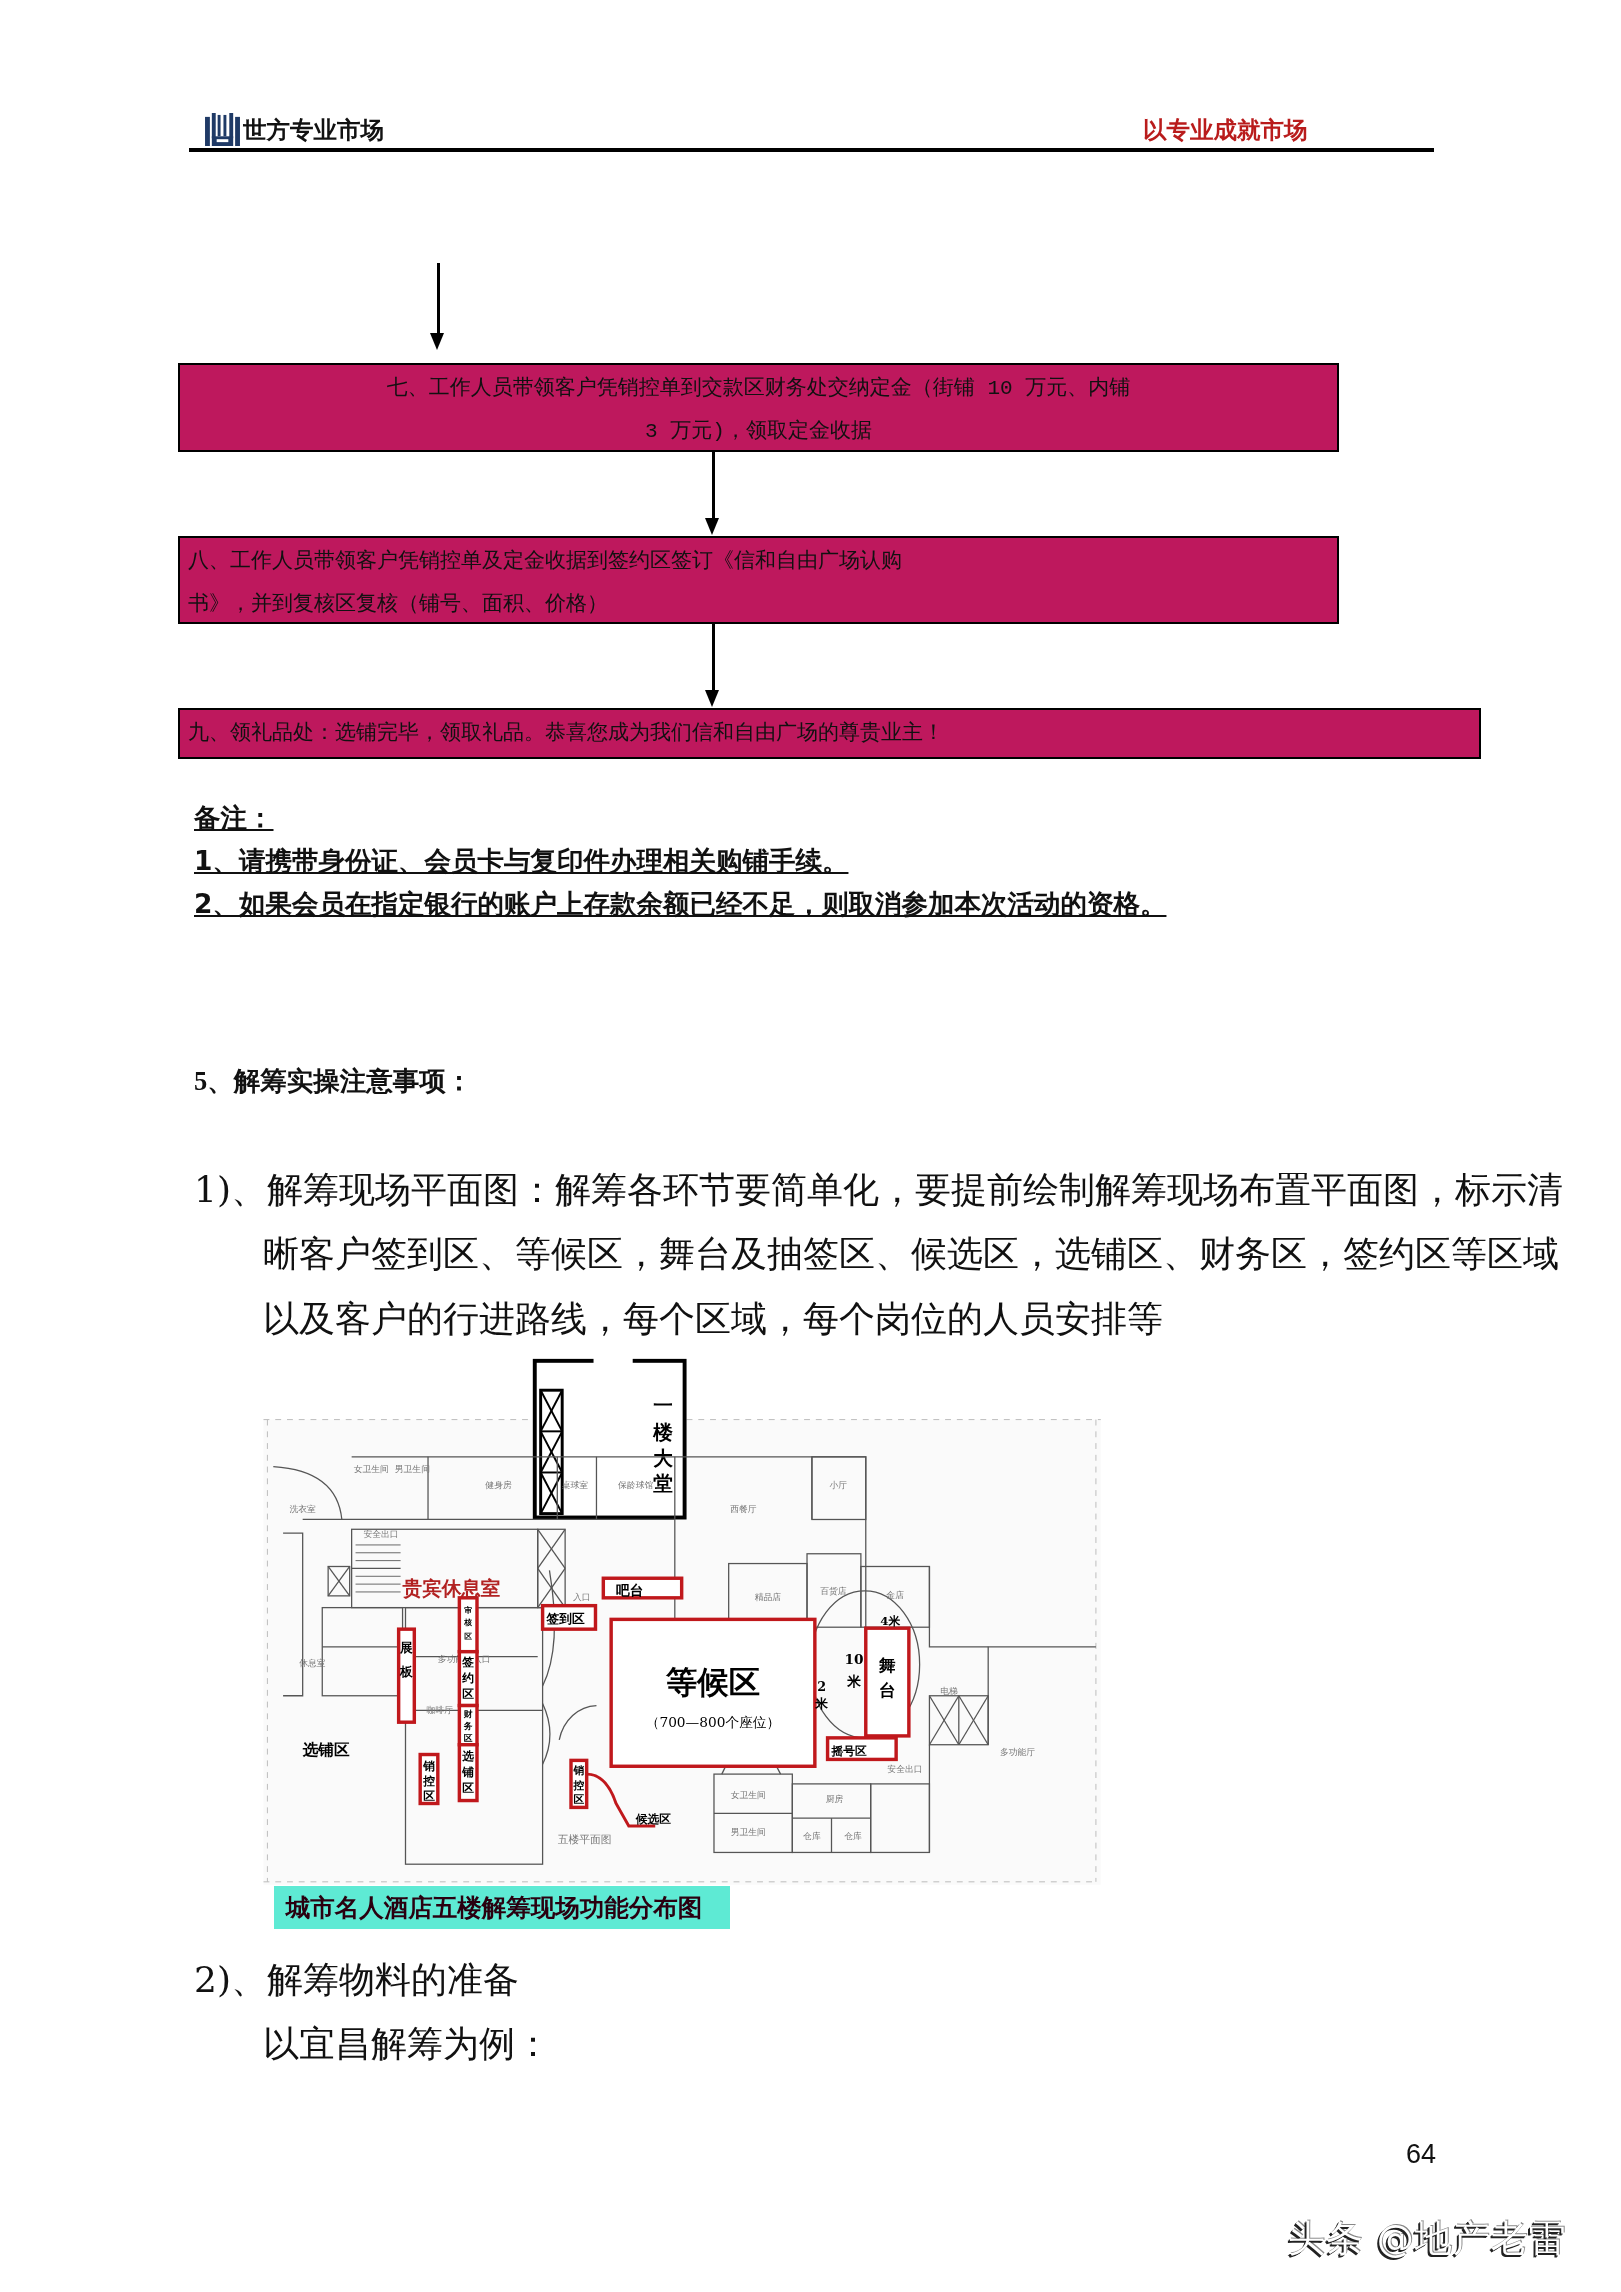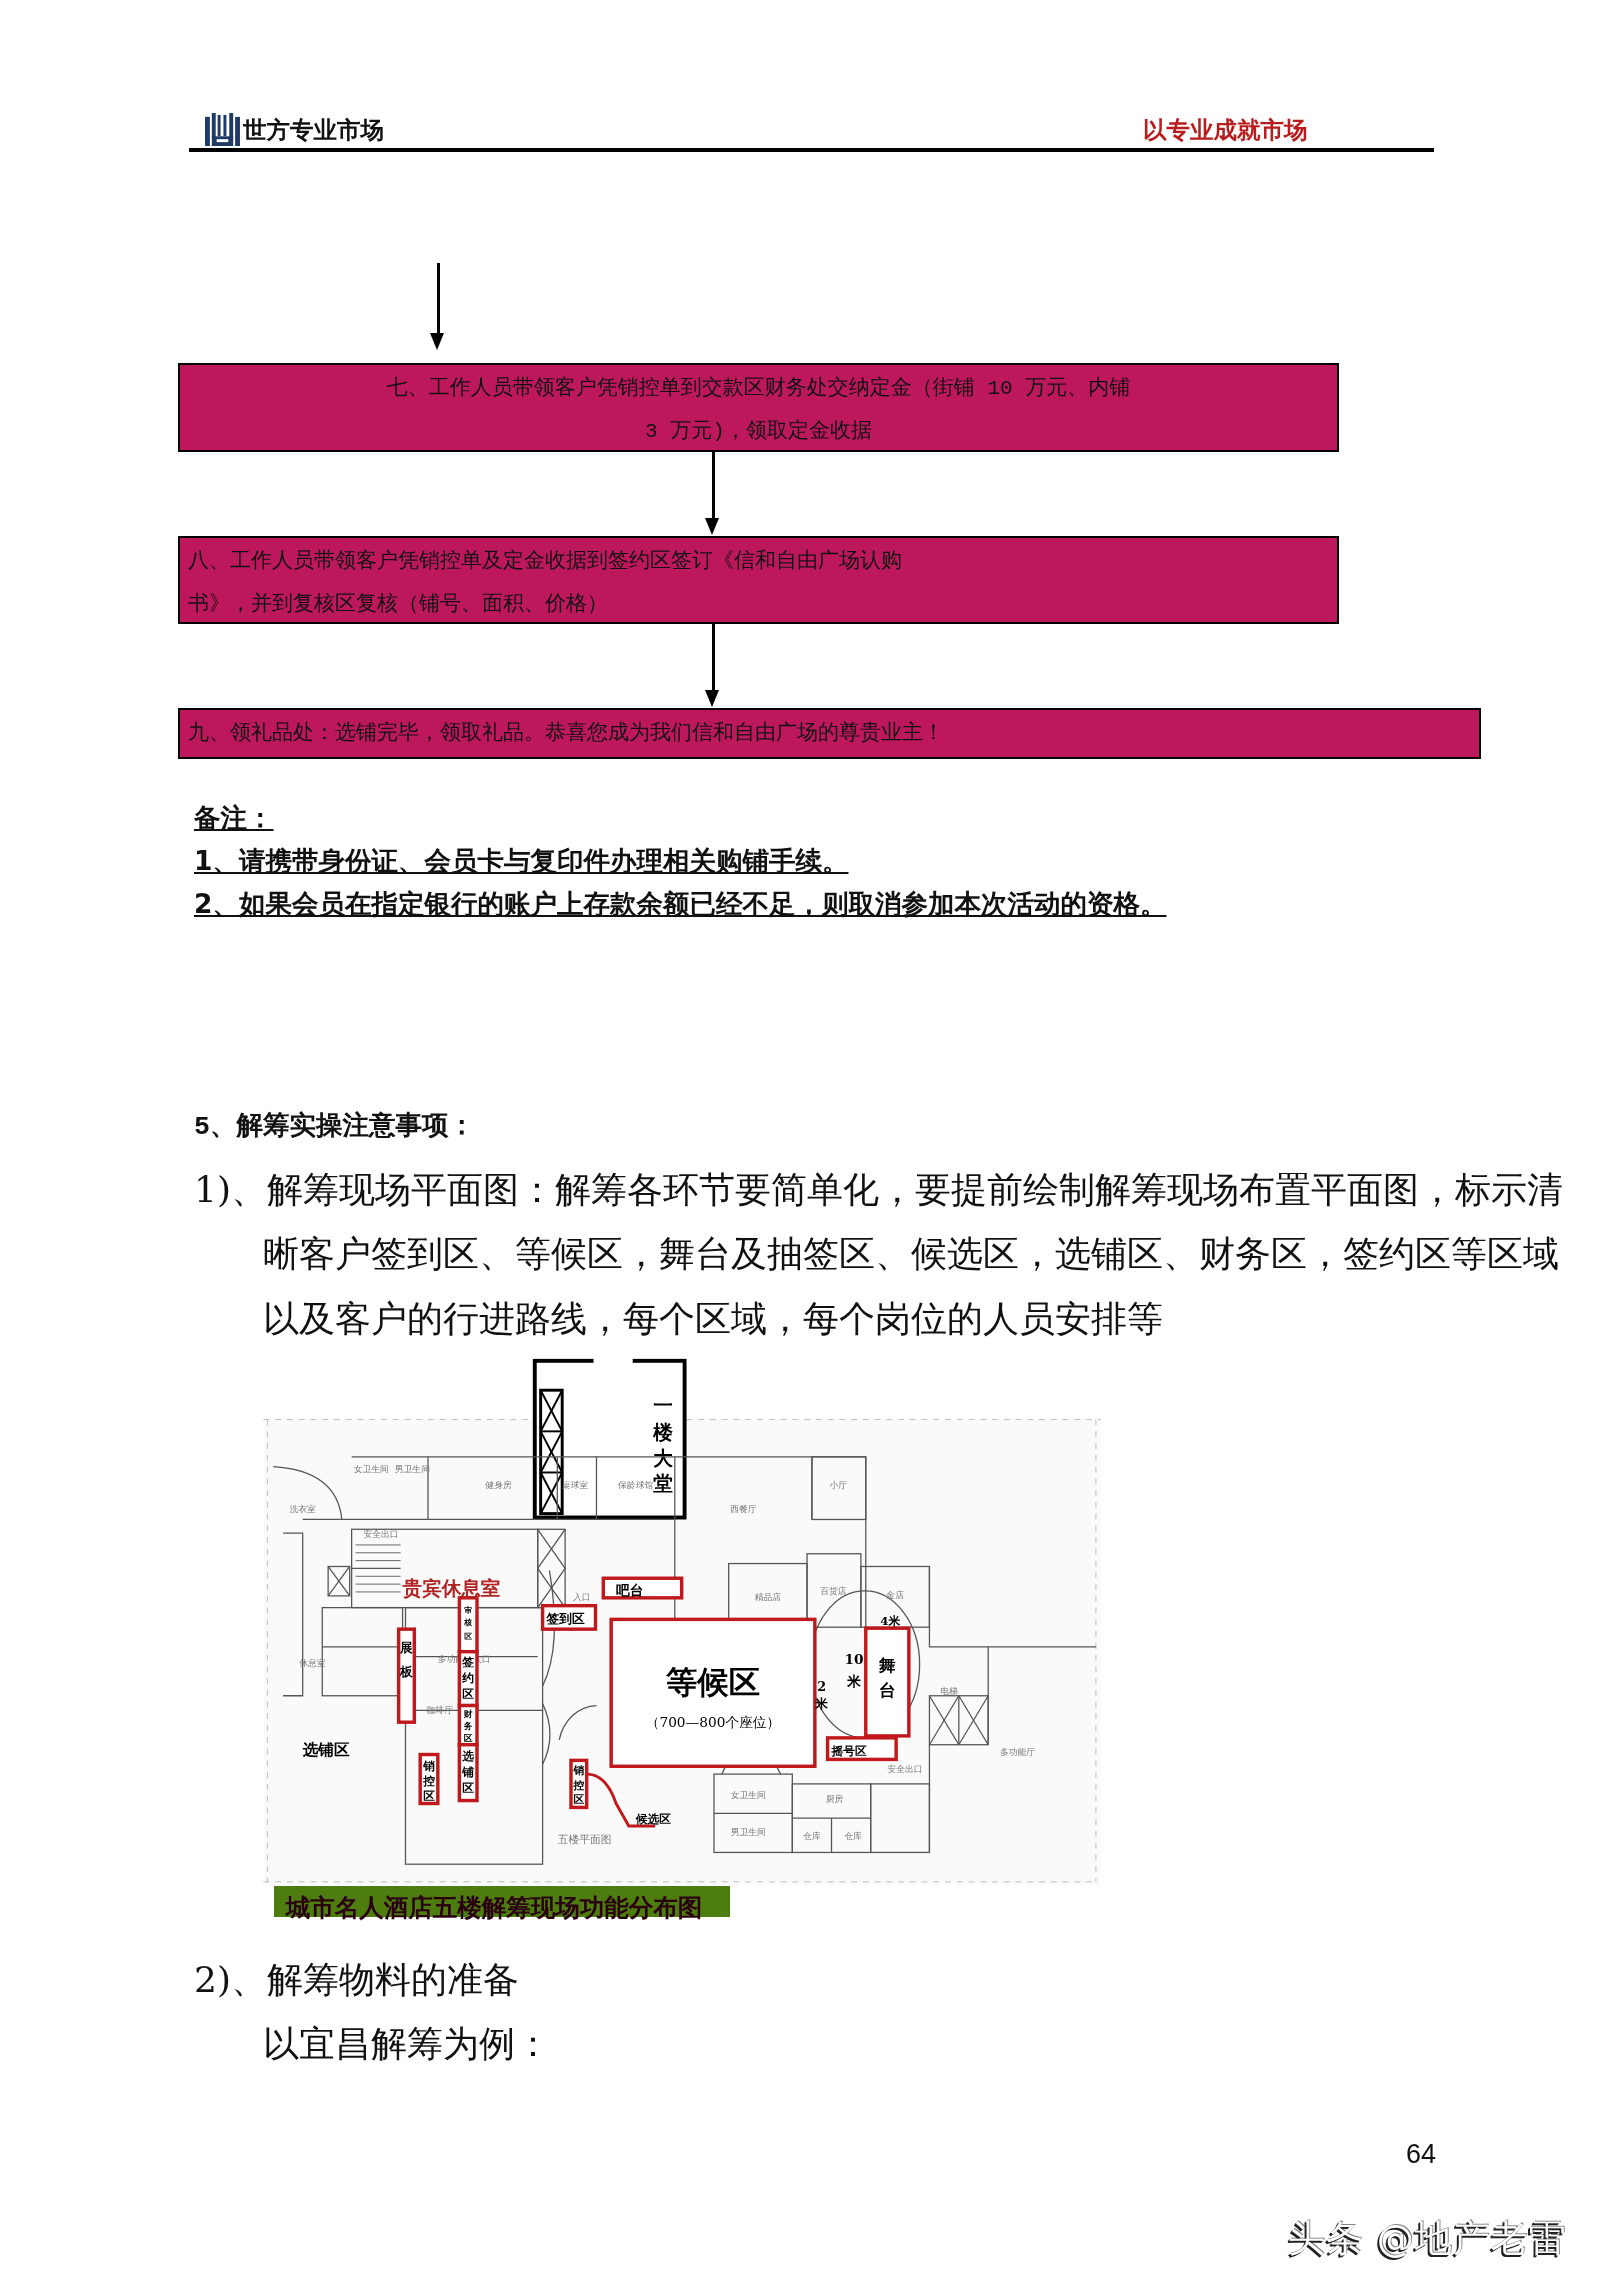--- a/index.html
+++ b/index.html
@@ -17,26 +17,26 @@
   
   .arrow-line { width: 2.9px; background: #000; }
   .arrow-head { width: 0; height: 0; border-left: 7.8px solid transparent; border-right: 7.8px solid transparent; border-top: 17.6px solid #000; }
 
   
   .flow-box { border: 2.9px solid #000; background: #be185d; font-size: 21px; line-height: 43px; padding: 2px 13.7px; text-align: center; font-family: Liberation Mono, monospace; }
   .flow-box.left { text-align: left; padding-left: 8px; }
 
   
   .notes { left: 194px; font-family: "DejaVu Sans", "Liberation Sans", sans-serif; font-weight: bold; font-size: 26.5px; line-height: 43px; text-decoration: underline; }
-  .section-title { left: 194px; top: 1063px; font-family: Liberation Mono, monospace; font-weight: bold; font-size: 26.5px; margin-top: 44px; }
+  .section-title { left: 194px; top: 1063px; font-family: Liberation Serif, serif; font-weight: bold; font-size: 26.5px; }
   .para { font-size: 36px; line-height: 65px; }
 
   
   .plan { left: 263px; top: 1353px; width: 853px; height: 568px; }
-  .plan-caption { left: 274px; top: 1886px; width: 456px; height: 31px; background: #4d7c0f; color: #2a0010; font-family: "DejaVu Serif", serif; font-weight: bold; font-size: 24.5px; line-height: 43px; padding-left: 11.8px; }
+  .plan-caption { left: 274px; top: 1886px; width: 456px; height: 43px; background: #5eead4; color: #2a0010; font-family: "DejaVu Serif", serif; font-weight: bold; font-size: 24.5px; line-height: 43px; padding-left: 11.8px; }
 
   .page-num { left: 1406px; top: 2139px; font-family: Liberation Sans, sans-serif; font-size: 27px; }
   .watermark { left: 1288px; top: 2214px; font-family: "DejaVu Sans", "Liberation Sans", sans-serif; font-size: 37px; color: #fff; text-shadow: -2px 2px 0 #222, -1px 1px 0 #222, 1px -1px 0 #888; letter-spacing: 1px; }
 </style>
 </head>
 <body>
 
 <div class="abs hdr-logo">
   <svg width="37" height="33" viewBox="0 0 38 34">
     <rect x="0" y="0" width="38" height="34" fill="#fff"></rect>

